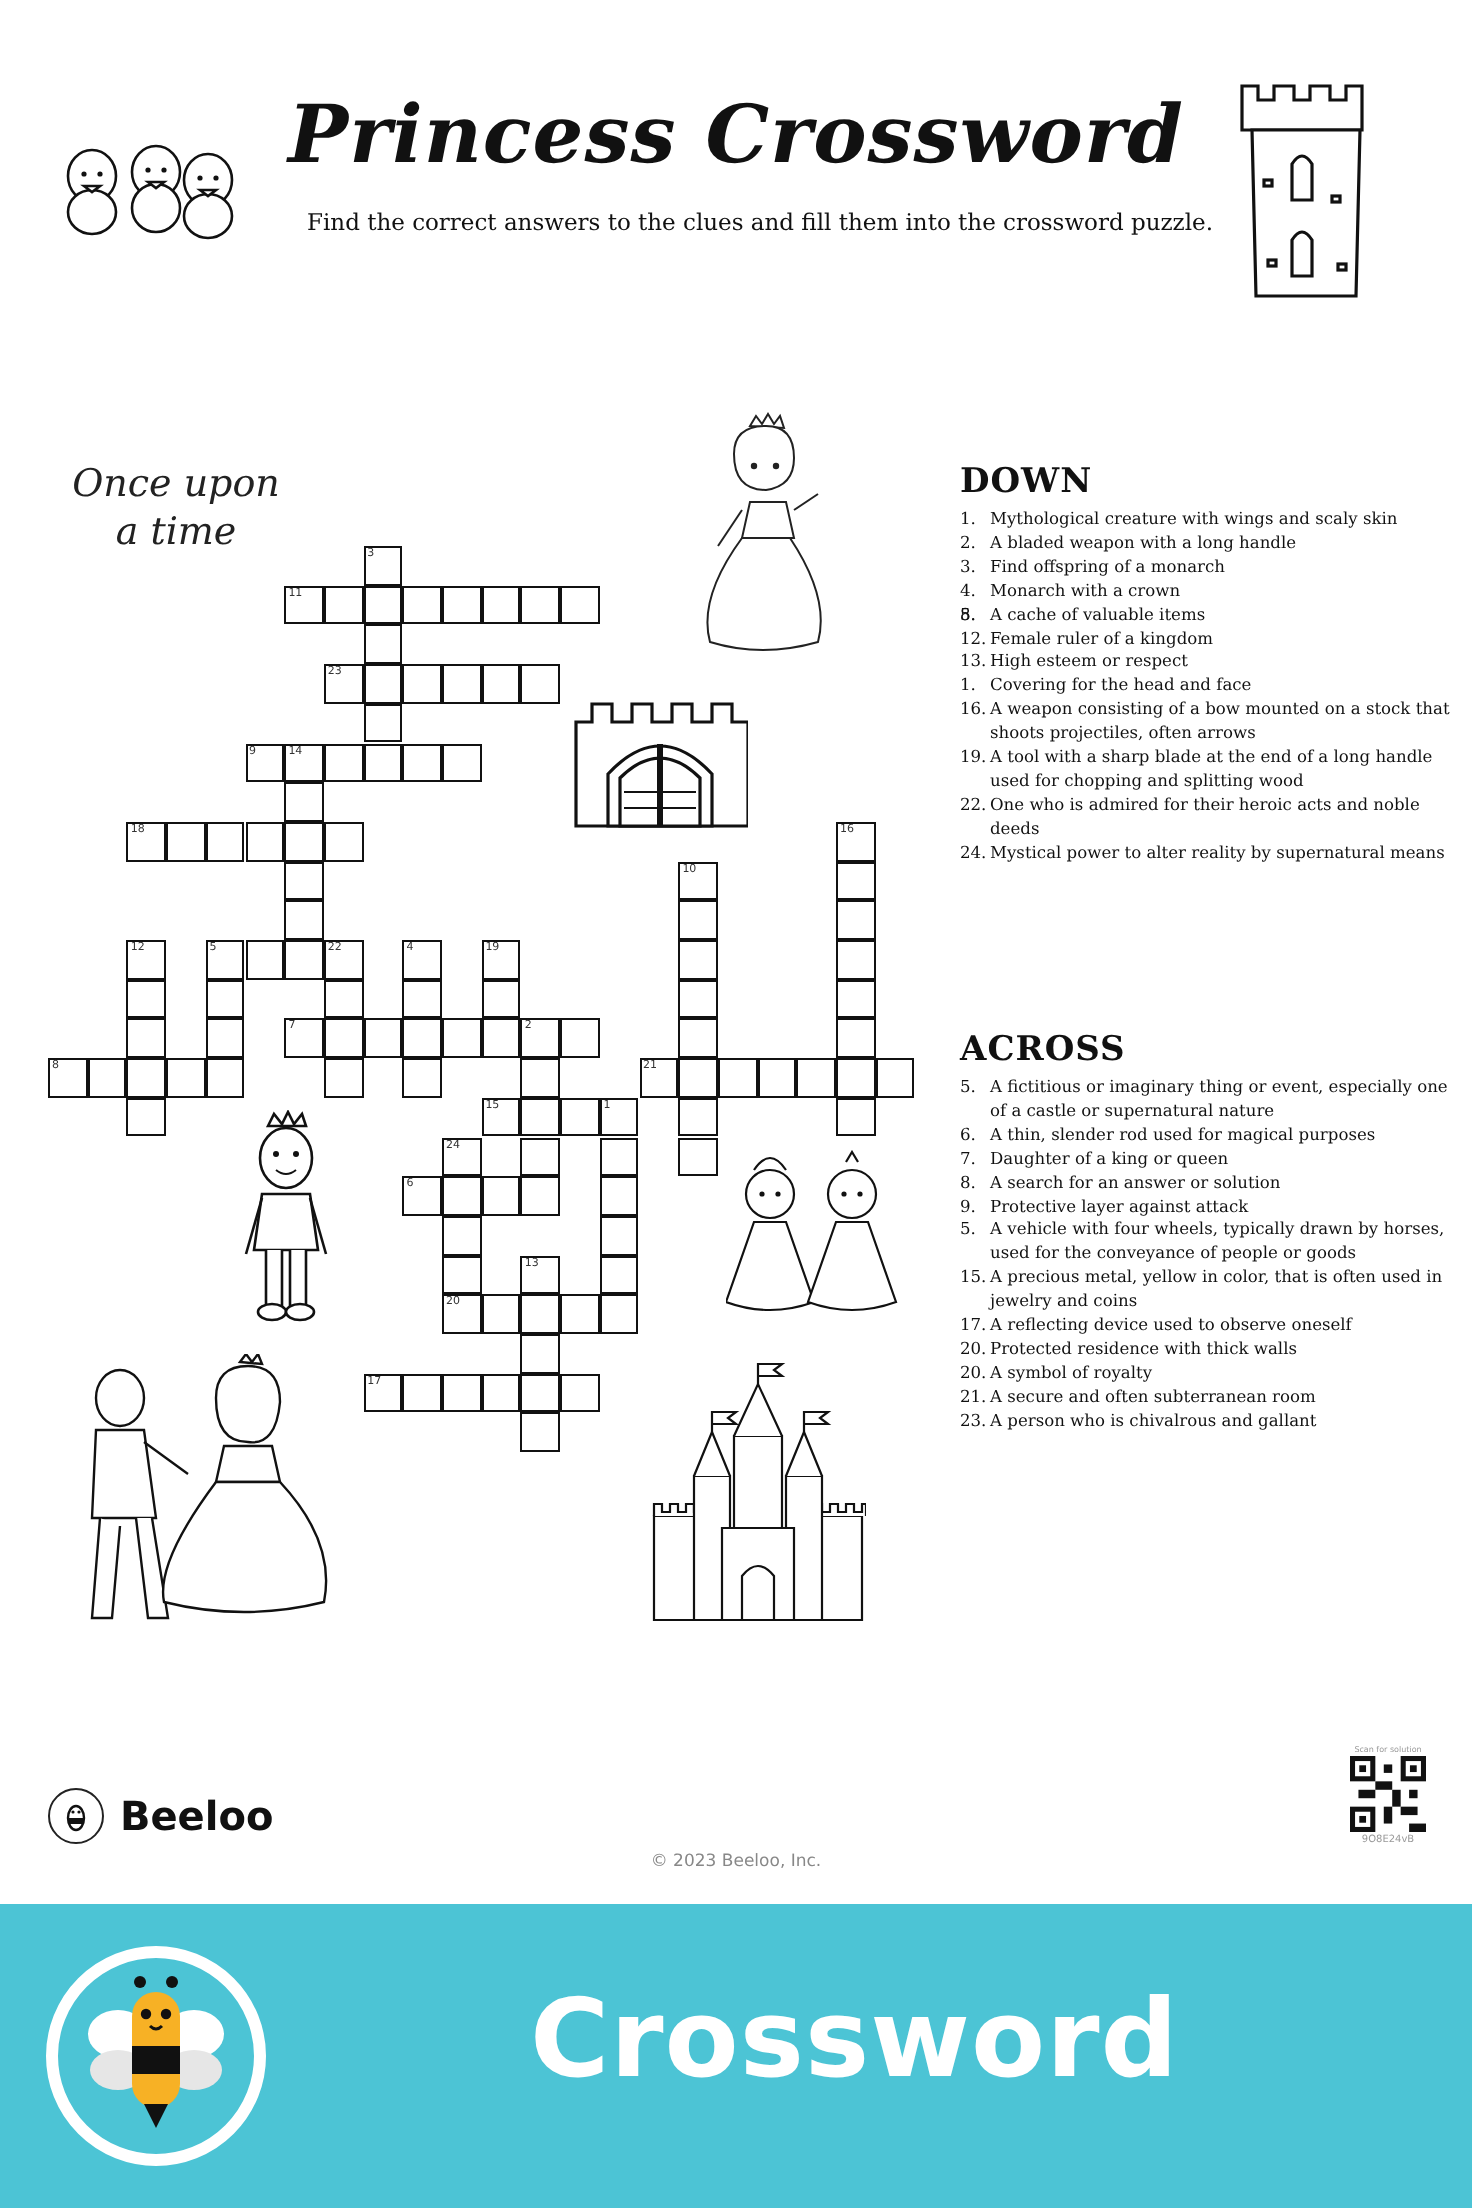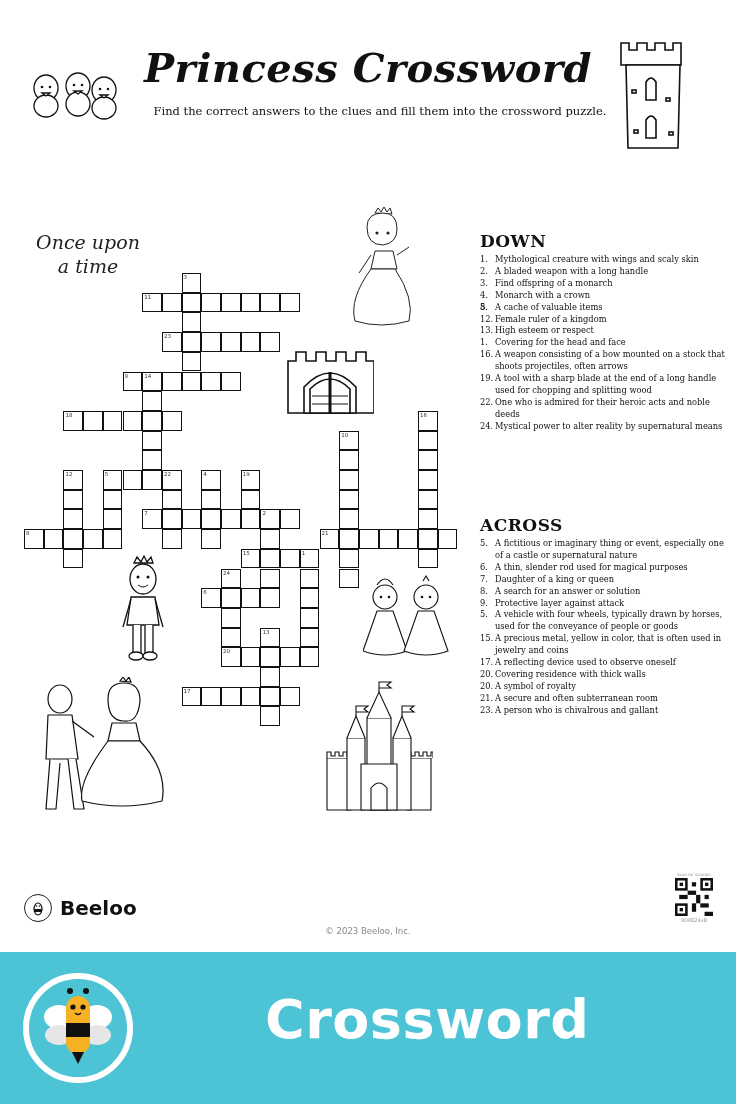--- a/index.html
+++ b/index.html
@@ -395,21 +395,21 @@
   <h2>ACROSS</h2>
   <div id="across-list">
       <div class="clue"><span class="n">5.</span><span>A fictitious or imaginary thing or event, especially one of a castle or supernatural nature</span></div>
       <div class="clue"><span class="n">6.</span><span>A thin, slender rod used for magical purposes</span></div>
       <div class="clue"><span class="n">7.</span><span>Daughter of a king or queen</span></div>
       <div class="clue"><span class="n">8.</span><span>A search for an answer or solution</span></div>
       <div class="clue"><span class="n">9.</span><span>Protective layer against attack</span></div>
       <div class="clue"><span class="n">5.</span><span>A vehicle with four wheels, typically drawn by horses, used for the conveyance of people or goods</span></div>
       <div class="clue"><span class="n">15.</span><span>A precious metal, yellow in color, that is often used in jewelry and coins</span></div>
       <div class="clue"><span class="n">17.</span><span>A reflecting device used to observe oneself</span></div>
-      <div class="clue"><span class="n">20.</span><span>Covering residence with thick walls</span></div>
+      <div class="clue"><span class="n">20.</span><span>Protected residence with thick walls</span></div>
       <div class="clue"><span class="n">20.</span><span>A symbol of royalty</span></div>
       <div class="clue"><span class="n">21.</span><span>A secure and often subterranean room</span></div>
       <div class="clue"><span class="n">23.</span><span>A person who is chivalrous and gallant</span></div>
     </div>
 </div>
 
 <div class="footer-logo">
   <div class="circ">
     <svg width="18" height="18" viewBox="0 0 18 18">
         <ellipse cx="9" cy="10" rx="4" ry="6" fill="#fff" stroke="#111" stroke-width="1.2"></ellipse>

